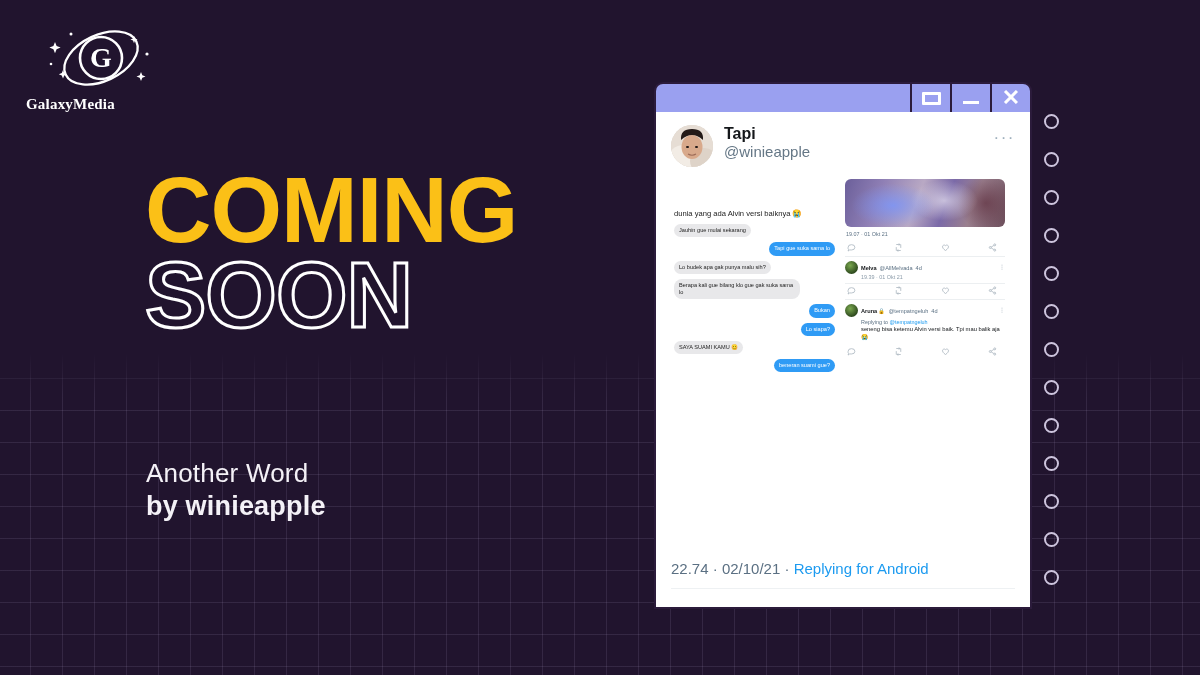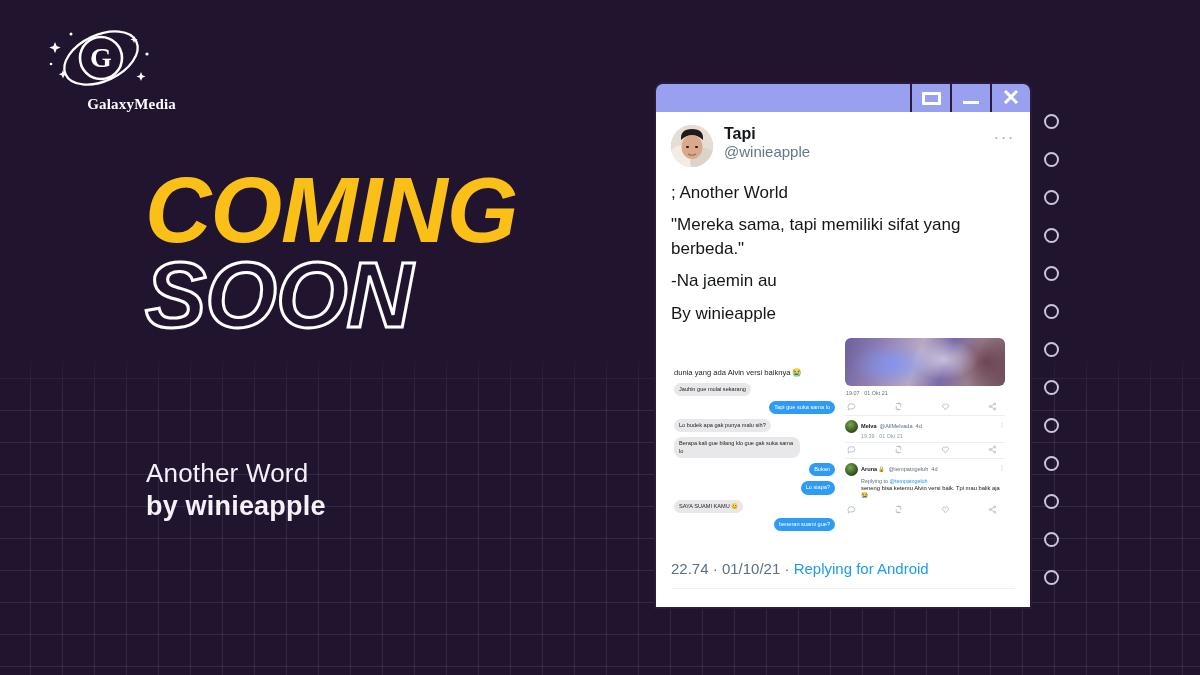--- a/index.html
+++ b/index.html
@@ -20,27 +20,27 @@
     background-position:-2px 26px;
     -webkit-mask-image:linear-gradient(to bottom, rgba(0,0,0,0) 0px, rgba(0,0,0,1) 46px, rgba(0,0,0,1) 100%);
     mask-image:linear-gradient(to bottom, rgba(0,0,0,0) 0px, rgba(0,0,0,1) 46px, rgba(0,0,0,1) 100%);
     pointer-events:none;
   }
 
   
   #logo{ position:absolute; left:26px; top:24px; width:150px; height:98px; }
   #logo svg{ display:block; }
   .logo-text{
-    position:absolute; left:0; top:72px; width:150px; text-align:right;
+    position:absolute; left:0; top:72px; width:150px; text-align:left;
     color:#ffffff; font-size:15px; font-weight:bold; letter-spacing:.2px;
     font-family:"Liberation Serif", serif;
   }
 
   
-  #headline{ position:absolute; left:145px; top:168px;font-style:italic; }
+  #headline{ position:absolute; left:145px; top:168px; }
   #coming{
     font-size:92px; line-height:.92; font-weight:bold; color:#FBC017;
     letter-spacing:-1px; font-family:"Liberation Sans", sans-serif;
   }
   #soon{
     font-size:92px; line-height:1.0; font-weight:bold; letter-spacing:-1px;
     color:transparent;
     -webkit-text-stroke:3px #ffffff;
     font-family:"Liberation Sans", sans-serif;
     margin-top:-4px;
@@ -232,26 +232,20 @@
           <path d="M17,29 q4,2.5 8,0" stroke="#9c6b57" stroke-width="1.1" fill="none"></path>
         </svg>
       </div>
       <div id="names">
         <div id="display-name">Tapi</div>
         <div id="handle">@winieapple</div>
       </div>
       <div id="more-dots">···</div>
     </div>
 
-    <div id="tweet-body">
-      <p>; Another World</p>
-      <p>"Mereka sama, tapi memiliki sifat yang berbeda."</p>
-      <p>-Na jaemin au</p>
-      <p>By winieapple</p>
-    </div>
 
     <div id="attachment">
 
       <div id="chat-col">
         <div class="chat-head">dunia yang ada Alvin versi baiknya 😭</div>
 
         <div class="row left">
             <span class="bubble b-left">Jauhin gue mulai sekarang</span>
           </div>
         <div class="row right">
@@ -366,19 +360,19 @@
               </svg>
           </div>
         </div>
 
       </div>
     </div>
 
     <div id="tweet-footer">
       <span>22.74</span>
       <span>·</span>
-      <span>01/10/21</span>
+      <span>02/10/21</span>
       <span>·</span>
       <span class="src">Replying for Android</span>
     </div>
 
   </div>
 </div>
 
 </body></html>

